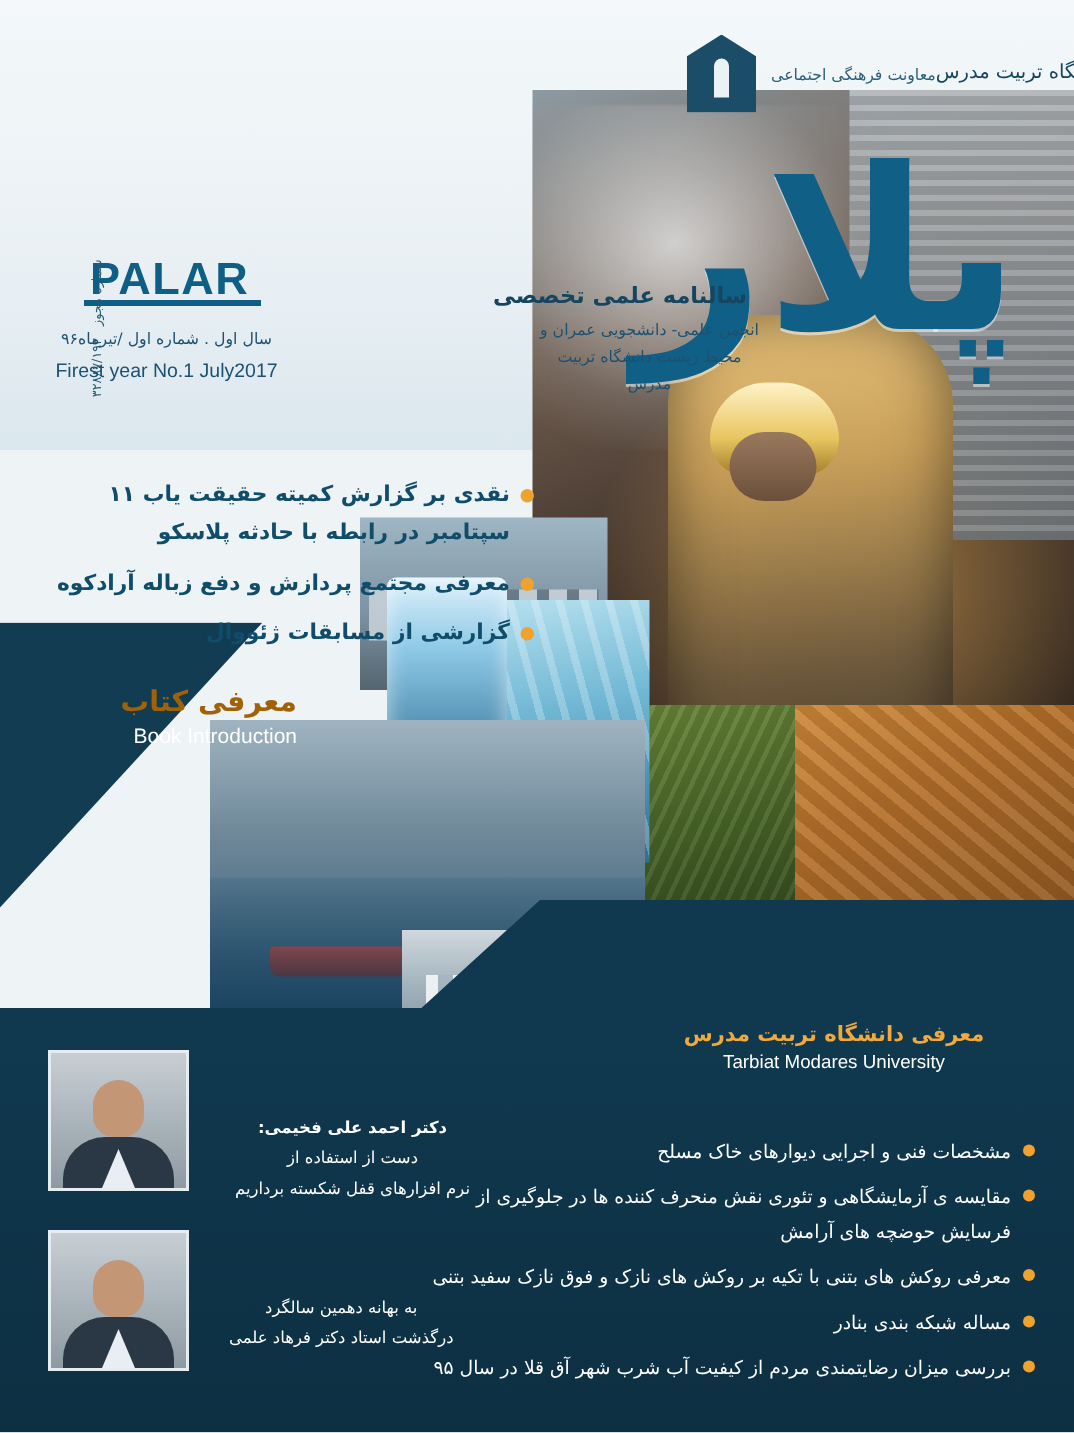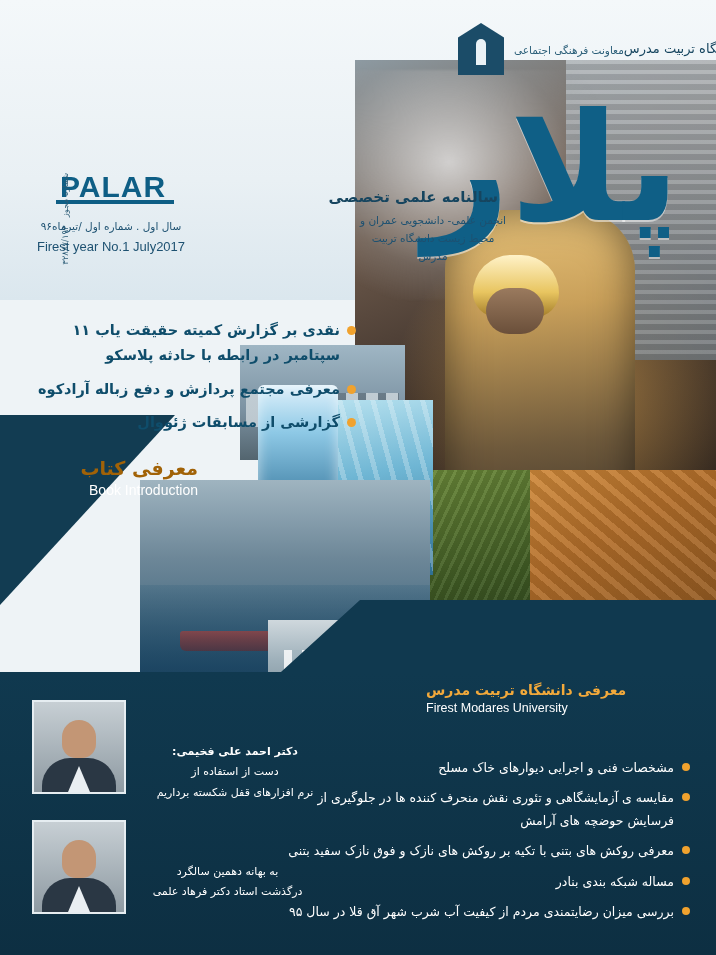--- a/index.html
+++ b/index.html
@@ -350,21 +350,21 @@
   .book-intro .en {
     font-family: "Liberation Sans", sans-serif;
     font-size: 14px;
     color: #ffffff;
   }
 
   
   .uni-intro {
     position: absolute;
     right: 30px; top: 680px;
-    text-align: left;
+    text-align: center;
     direction: rtl;
     width: 260px;
   }
   .uni-intro .fa {
     color: #f2a93b;
     font-size: 14px;
     font-weight: bold;
     line-height: 1.5;
   }
   .uni-intro .en {
@@ -511,21 +511,21 @@
     </div>
   </div>
 
   <div class="book-intro">
     <div class="fa">معرفی کتاب</div>
     <div class="en">Book Introduction</div>
   </div>
 
   <div class="uni-intro">
     <div class="fa">معرفی دانشگاه تربیت مدرس</div>
-    <div class="en">Firest Modares University</div>
+    <div class="en">Tarbiat Modares University</div>
   </div>
 
   <div class="bottom-list">
     <div class="bl-item">
       <span class="dot"></span>
       <span>مشخصات فنی و اجرایی دیوارهای خاک مسلح</span>
     </div>
     <div class="bl-item">
       <span class="dot"></span>
       <span>مقایسه ی آزمایشگاهی و تئوری نقش منحرف کننده ها در جلوگیری از فرسایش حوضچه های آرامش</span>

